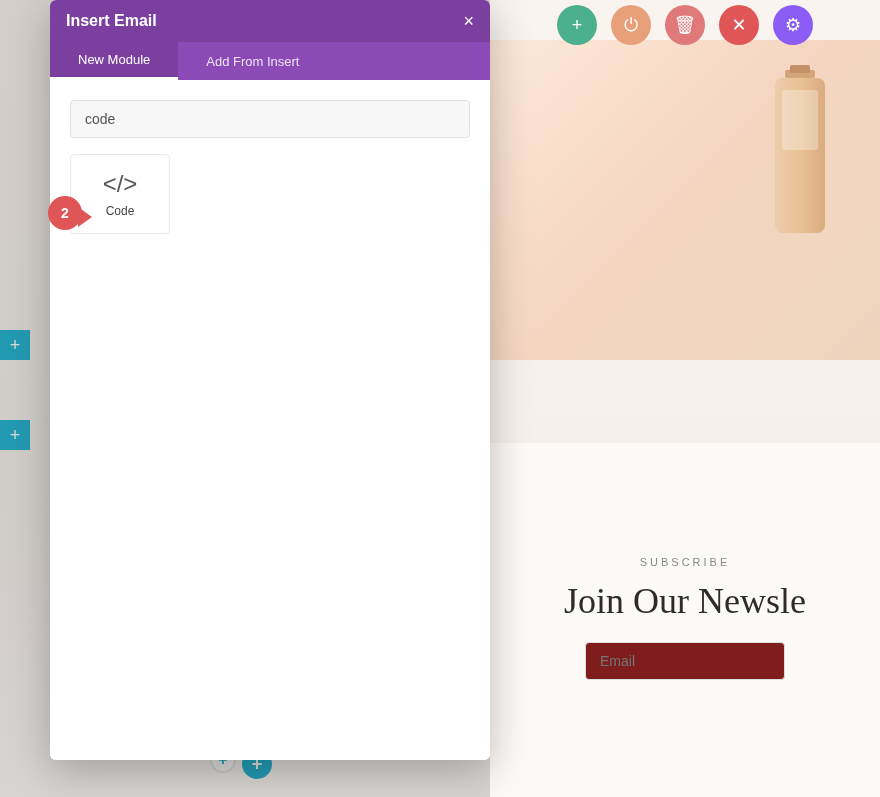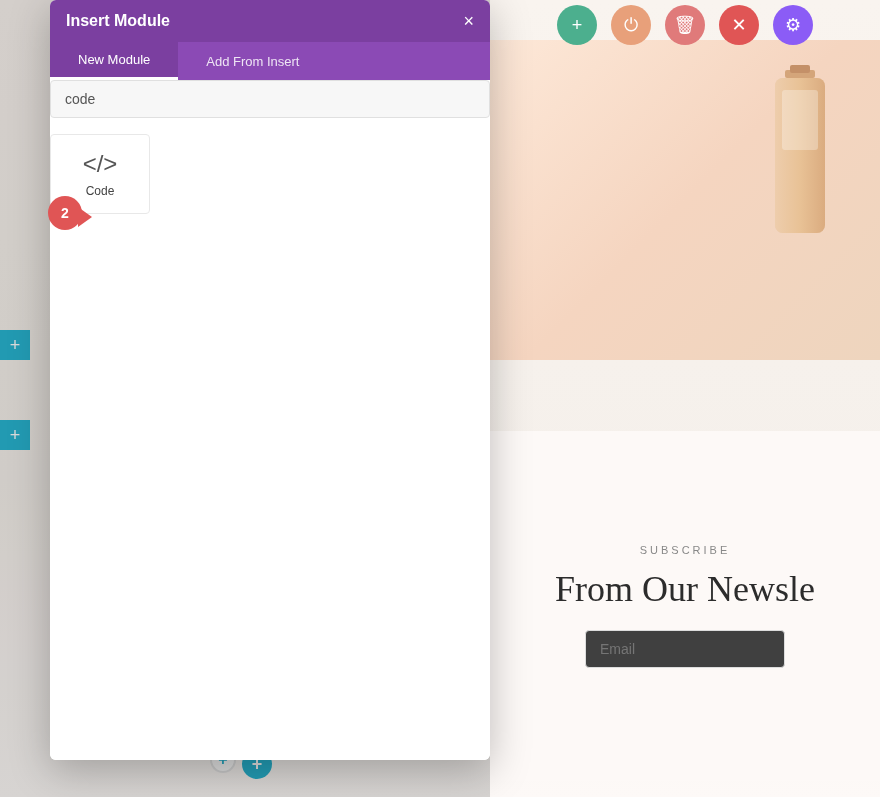--- a/index.html
+++ b/index.html
@@ -68,21 +68,21 @@
       position: absolute;
       right: 40px;
       top: 20px;
       width: 80px;
       height: 200px;
     }
 
     
     .subscribe-section {
       position: absolute;
-      bottom: 16px;
+      bottom: 4px;
       right: 0;
       width: 390px;
       height: 350px;
       background: #fdf9f7;
       display: flex;
       flex-direction: column;
       align-items: center;
       justify-content: center;
       padding: 30px;
     }
@@ -102,21 +102,21 @@
       margin-bottom: 20px;
     }
 
     .email-input {
       width: 200px;
       padding: 10px 14px;
       border: 1px solid #ddd;
       border-radius: 4px;
       font-size: 14px;
       color: #999;
-      background: #404040;
+      background: #7f1d1d;
     }
 
     
     .left-sidebar-top {
       position: absolute;
       top: 330px;
       left: 0;
       z-index: 20;
       display: flex;
       flex-direction: column;
@@ -292,20 +292,21 @@
       color: rgba(255,255,255,0.85);
     }
 
     .modal-tab.active {
       background: #7b3fa0;
       color: white;
       border-bottom: 3px solid white;
     }
 
     .modal-body {
+      padding: 20px;
       background: white;
       min-height: 680px;
     }
 
     .search-bar {
       width: 100%;
       padding: 10px 14px;
       border: 1px solid #e0e0e0;
       border-radius: 4px;
       font-size: 14px;
@@ -395,21 +396,21 @@
         <stop offset="50%" style="stop-color:#e8c090;stop-opacity:1"></stop>
         <stop offset="100%" style="stop-color:#d4a070;stop-opacity:1"></stop>
       </linearGradient>
     </defs>
     <rect x="22" y="30" width="36" height="60" rx="3" fill="rgba(255,255,255,0.3)"></rect>
   </svg>
 </div>
 
 <div class="subscribe-section">
   <span class="subscribe-label">SUBSCRIBE</span>
-  <span class="subscribe-title">From Our Newsle</span>
+  <span class="subscribe-title">Join Our Newsle</span>
   <input class="email-input" type="email" placeholder="Email" style="">
 </div>
 
 <div class="left-sidebar-top">
   <button class="sidebar-btn">+</button>
 </div>
 <button class="sidebar-btn-lower">+</button>
 
 <button class="mid-close">✕</button>
 
@@ -419,21 +420,21 @@
   <span>1</span>
 </div>
 <div class="badge-plus-white">+</div>
 <div class="badge-plus-teal">
   <span>+</span>
 </div>
 
 <div class="modal-overlay"></div>
 <div class="modal">
   <div class="modal-header">
-    <span class="modal-title">Insert Module</span>
+    <span class="modal-title">Insert Email</span>
     <button class="modal-close">×</button>
   </div>
   <div class="modal-tabs">
     <button class="modal-tab active">New Module</button>
     <button class="modal-tab">Add From Insert</button>
   </div>
   <div class="modal-body">
     <input class="search-bar" type="text" value="code" style="">
     <div style="display:flex; flex-wrap:wrap; gap:10px;">
       <div class="module-item">

